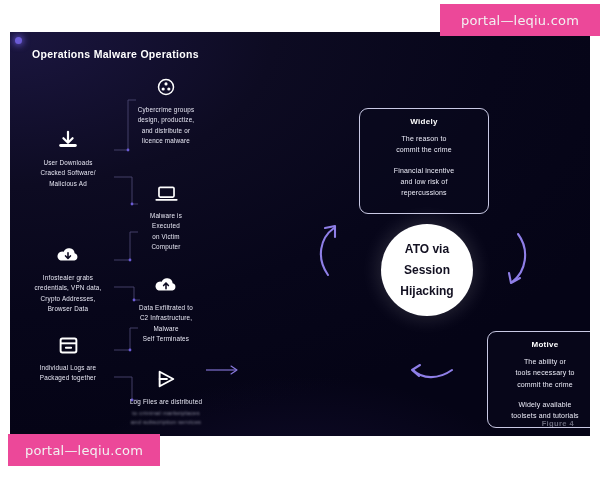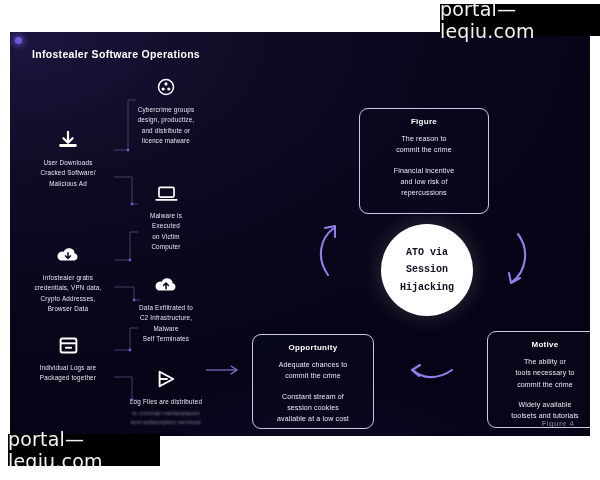--- a/index.html
+++ b/index.html
@@ -8,23 +8,23 @@
     background:#ffffff;
     font-family:"Liberation Sans", sans-serif;
     overflow:hidden;
     position:relative;
   }
   #root{position:relative;width:600px;height:480px;}
 
   
   .watermark{
     position:absolute;
-    background:#000000;
+    background:#ec4899;
     color:#f2f2f2;
-    font-size:19px;
+    font-size:13px;
     letter-spacing:.2px;
     display:flex;align-items:center;justify-content:center;
     font-family:"DejaVu Sans", sans-serif;
     z-index:40;
   }
   #wm-top{right:0;top:4px;width:160px;height:32px;}
   #wm-bottom{left:8px;bottom:14px;width:152px;height:32px;}
 
   
   #diagram{
@@ -99,38 +99,38 @@
   #box-means{left:477px;top:299px;width:116px;height:97px;}
 
   
   #circle{
     position:absolute;left:371px;top:192px;width:92px;height:92px;
     border-radius:50%;background:#ffffff;z-index:8;
     display:flex;align-items:center;justify-content:center;text-align:center;
     box-shadow:0 0 18px 4px rgba(255,255,255,.12);
   }
   #circle span{
-    color:#121021;font-size:10px;font-weight:bold;line-height:1.75;white-space:pre-line;font-family:Liberation Mono, monospace;
+    color:#121021;font-size:12px;font-weight:bold;line-height:1.75;white-space:pre-line;
   }
 
   
   #cycle-arrows{position:absolute;left:0;top:0;width:580px;height:404px;z-index:6;}
 </style>
 </head>
 <body>
 
 <div id="root">
 
   <div id="wm-top" class="watermark">portal—leqiu.com</div>
 
   <div id="diagram">
 
     <div class="corner-dot"></div>
 
-    <div id="title">Infostealer Software Operations</div>
+    <div id="title">Operations Malware Operations</div>
 
     <svg id="wires" viewBox="0 0 580 404">
       <g fill="none" stroke="#4a4570" stroke-width="0.9">
 
         <path d="M104 118 L118 118 L118 68 L126 68"></path>
 
         <path d="M104 145 L122 145 L122 172 L128 172"></path>
 
         <path d="M104 228 L120 228 L120 200 L128 200"></path>
 
@@ -254,36 +254,28 @@
 
         <path d="M508 202 C520 218 516 240 502 250"></path>
         <path d="M510 246 L501 251 L499 241"></path>
 
         <path d="M442 338 C428 348 412 347 403 338"></path>
         <path d="M409 344 L402 338 L410 333"></path>
       </g>
     </svg>
 
     <div id="box-motive" class="mom">
-      <h4>Figure</h4>
+      <h4>Widely</h4>
       <p>The reason to
 commit the crime</p>
       <p>Financial incentive
 and low risk of
 repercussions</p>
     </div>
 
-    <div id="box-opportunity" class="mom">
-      <h4>Opportunity</h4>
-      <p>Adequate chances to
-commit the crime</p>
-      <p>Constant stream of
-session cookies
-available at a low cost</p>
-    </div>
 
     <div id="box-means" class="mom">
       <h4>Motive</h4>
       <p>The ability or
 tools necessary to
 commit the crime</p>
       <p>Widely available
 toolsets and tutorials</p>
     </div>
 

